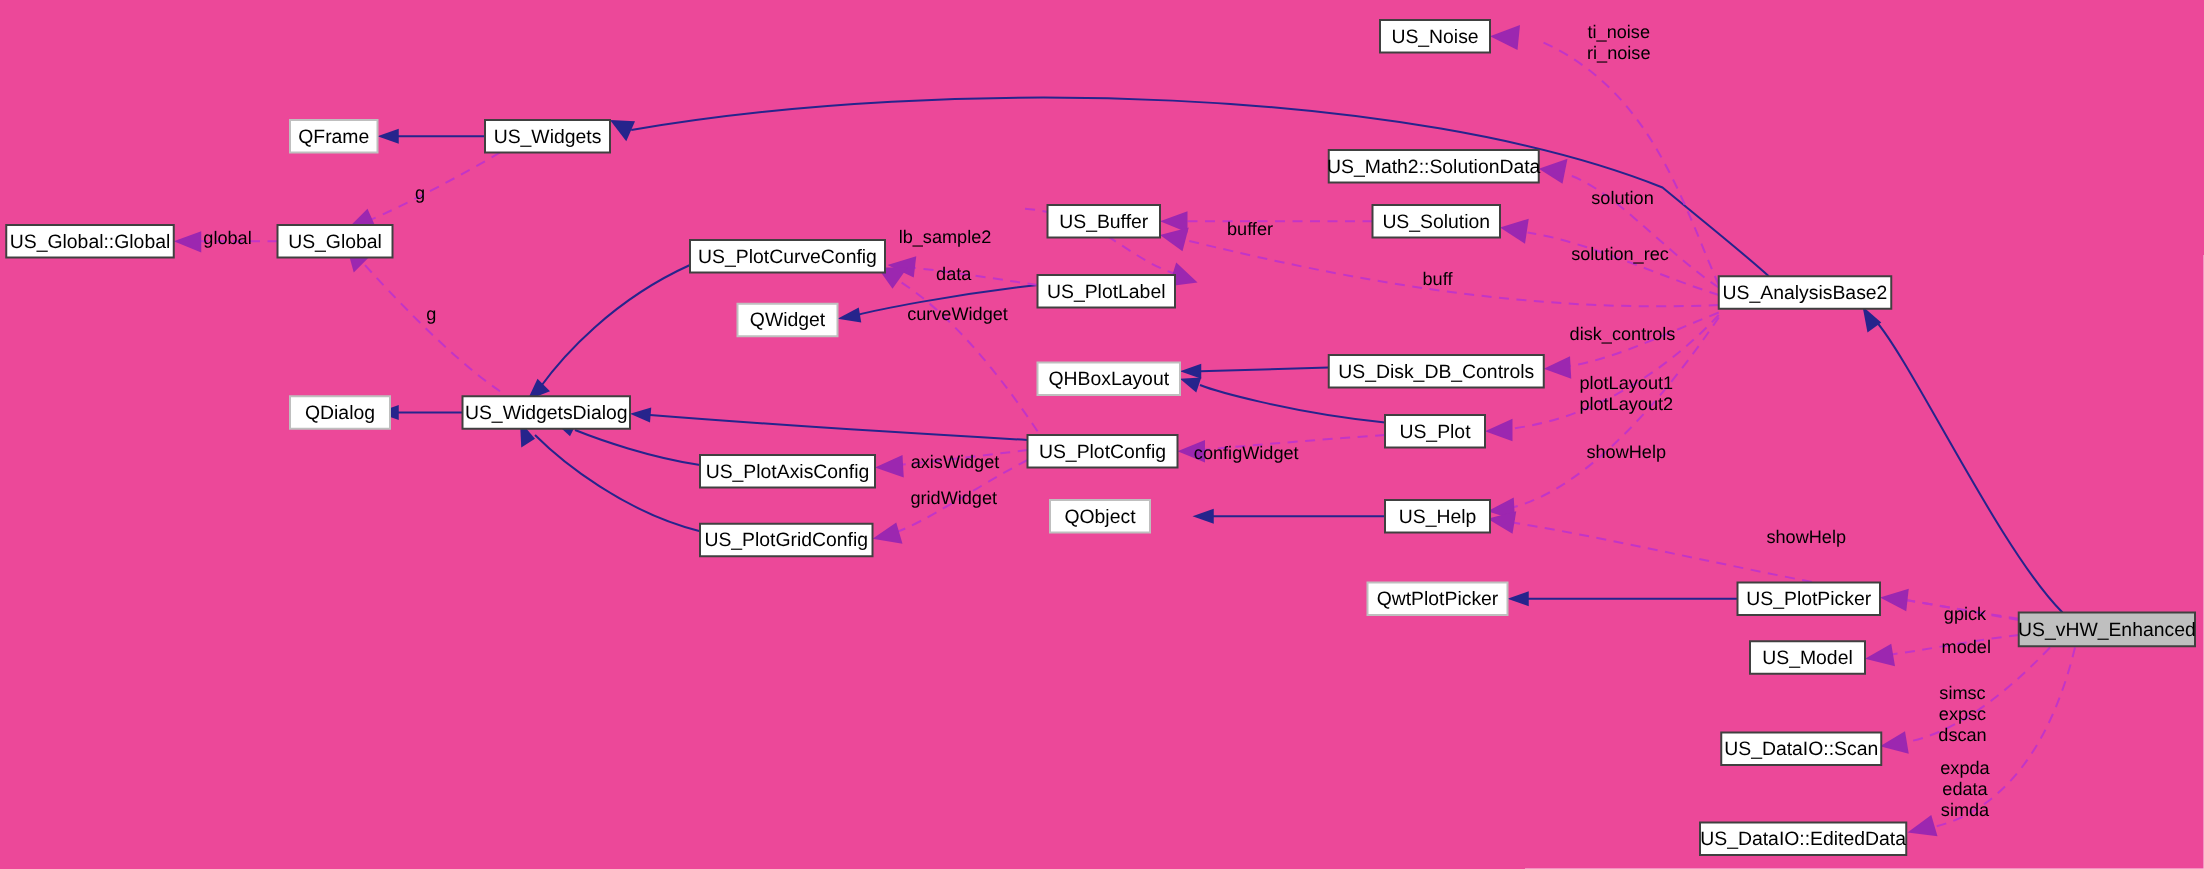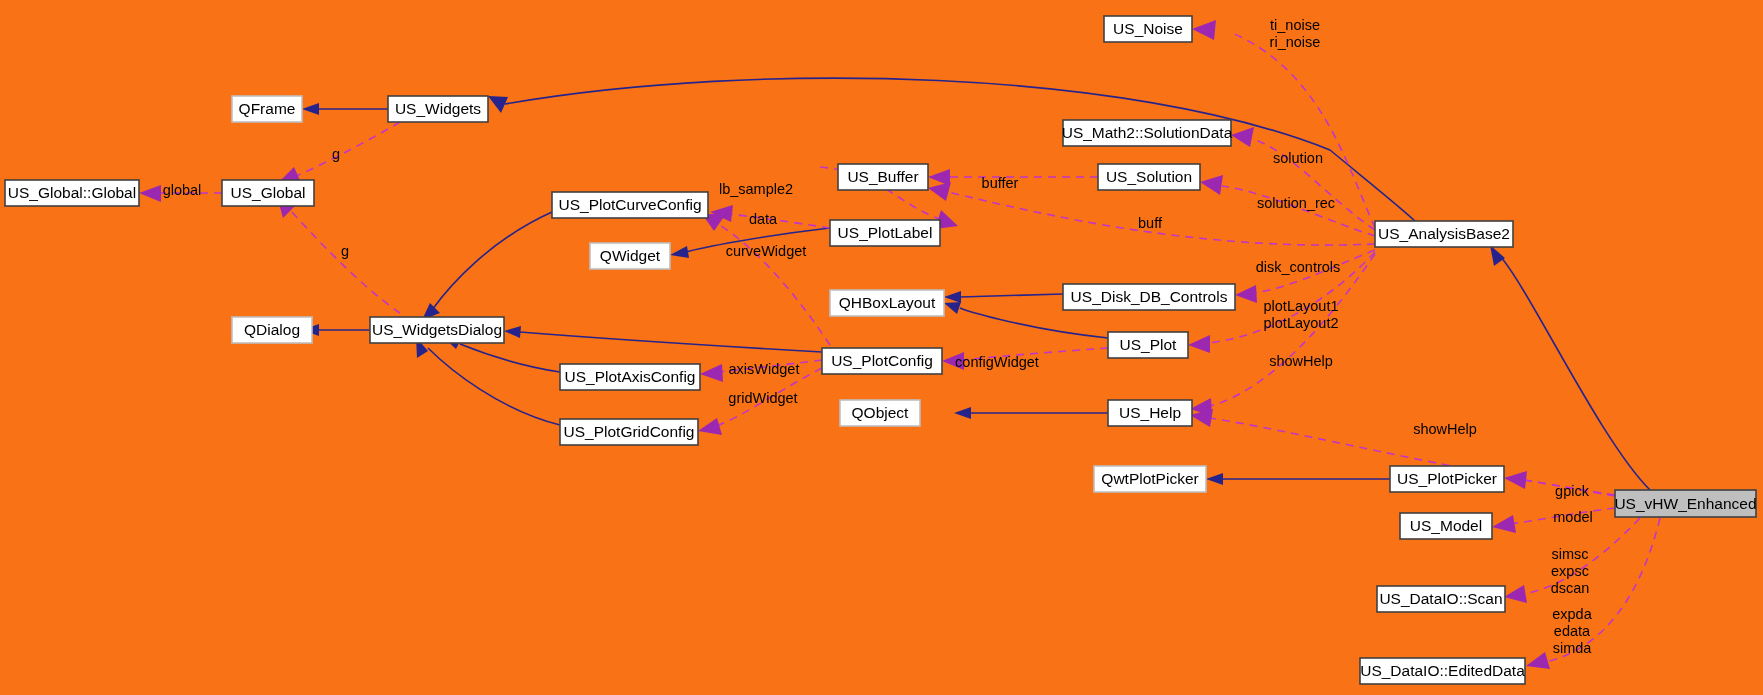--- a/index.html
+++ b/index.html
@@ -1,17 +1,17 @@
 <!DOCTYPE html>
 <html><head>
 <meta charset="utf-8">
 <style>
   html,body{margin:0;padding:0;background:#ffffff;}
   body{font-family:"Liberation Sans","DejaVu Sans",sans-serif;}
-  #diagram-root{position:relative;width:1763px;height:695px;background:#f97316;overflow:hidden;}
+  #diagram-root{position:relative;width:1763px;height:695px;background:#ec4899;overflow:hidden;}
   svg#graph{position:absolute;left:0;top:0;width:1763px;height:695px;}
   .node-box{stroke-width:1.6;}
   .node-normal{fill:#ffffff;stroke:#404040;}
   .node-ext{fill:#ffffff;stroke:#bfbfbf;}
   .node-current{fill:#bfbfbf;stroke:#404040;}
   .node-label{font-family:"Liberation Sans","DejaVu Sans",sans-serif;font-size:15.5px;fill:#000;text-anchor:middle;dominant-baseline:middle;}
   .edge-inherit{fill:none;stroke:#26248c;stroke-width:1.6;}
   .edge-use{fill:none;stroke:#c235c7;stroke-width:1.6;stroke-dasharray:8,6;}
   .arrow-inherit{fill:#26248c;stroke:none;}
   .arrow-use{fill:#9c27b0;stroke:none;}

